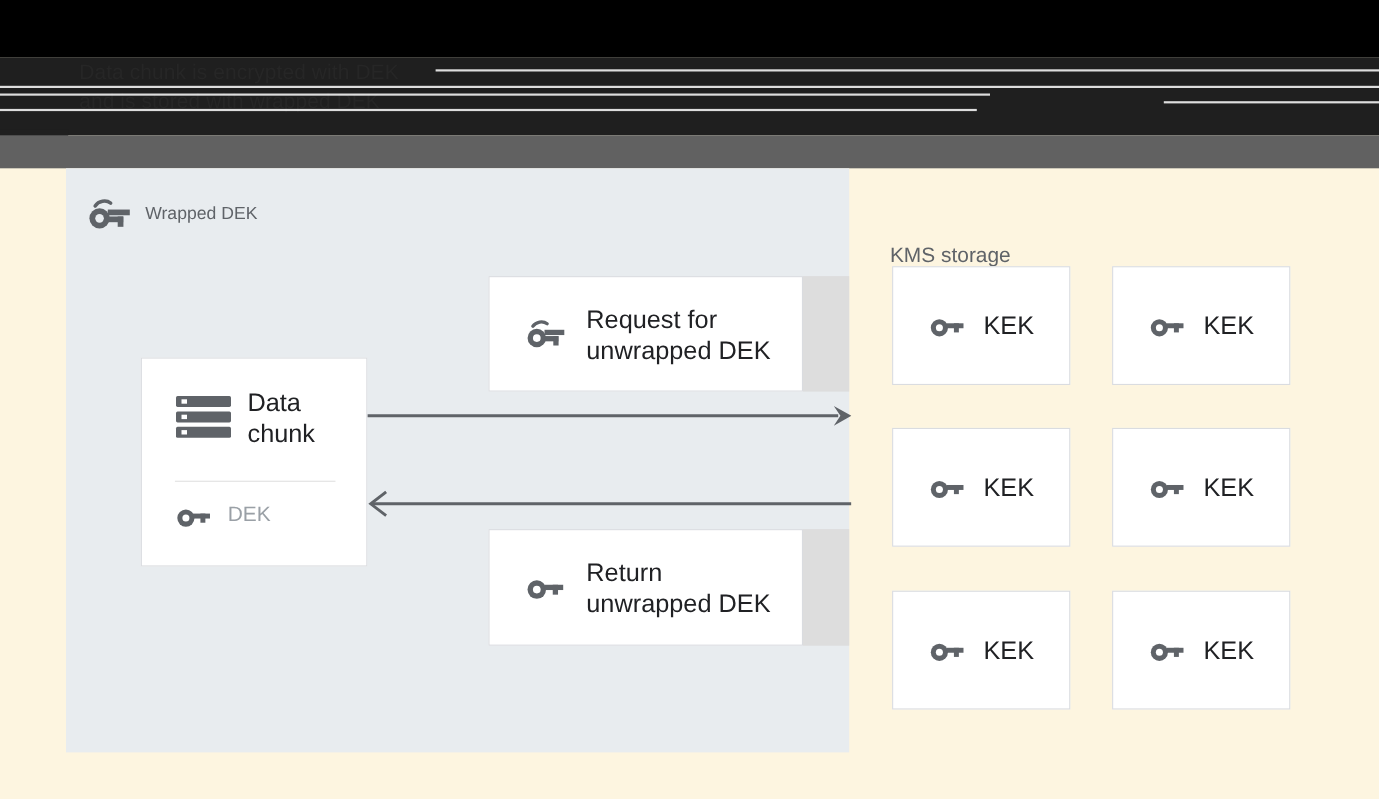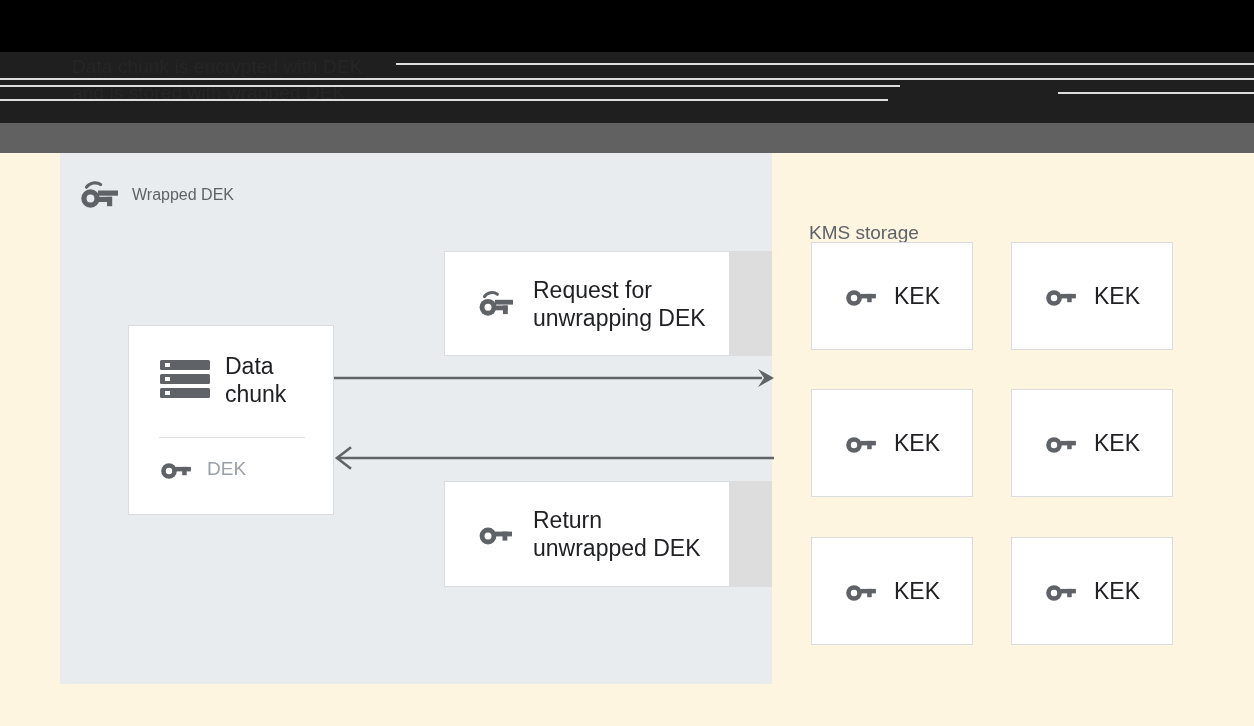--- a/index.html
+++ b/index.html
@@ -271,21 +271,21 @@
         <svg viewBox="0 0 38 28" width="38" height="28" aria-hidden="true">
           <path d="M7.4 6.6 C10.3 2.4 16.5 1.3 20.4 4.3" fill="none" stroke="#5f6368" stroke-width="3" stroke-linecap="round"></path>
           <circle cx="11" cy="17.3" r="8.4" fill="#5f6368"></circle>
           <circle cx="11" cy="17.3" r="3.5" fill="#ffffff"></circle>
           <rect x="18" y="9.8" width="18" height="4.8" fill="#5f6368"></rect>
           <rect x="18" y="15.5" width="12.6" height="4.8" fill="#5f6368"></rect>
           <rect x="26" y="15.5" width="4.8" height="8.6" fill="#5f6368"></rect>
         </svg>
       </span>
       <div class="card-text">Request for
-unwrapping DEK</div>
+unwrapped DEK</div>
     </div>
   </div>
 
   <div class="card-clip clip-return"></div>
   <div class="card card-chunk">
     <div class="chunk-top">
       <span class="chunk-server-icon">
         <svg viewBox="0 0 52 44" width="52" height="44" aria-hidden="true">
           <rect x="1" y="2" width="50" height="10" rx="1.5" fill="#5f6368"></rect>
           <rect x="1" y="16" width="50" height="10" rx="1.5" fill="#5f6368"></rect>

